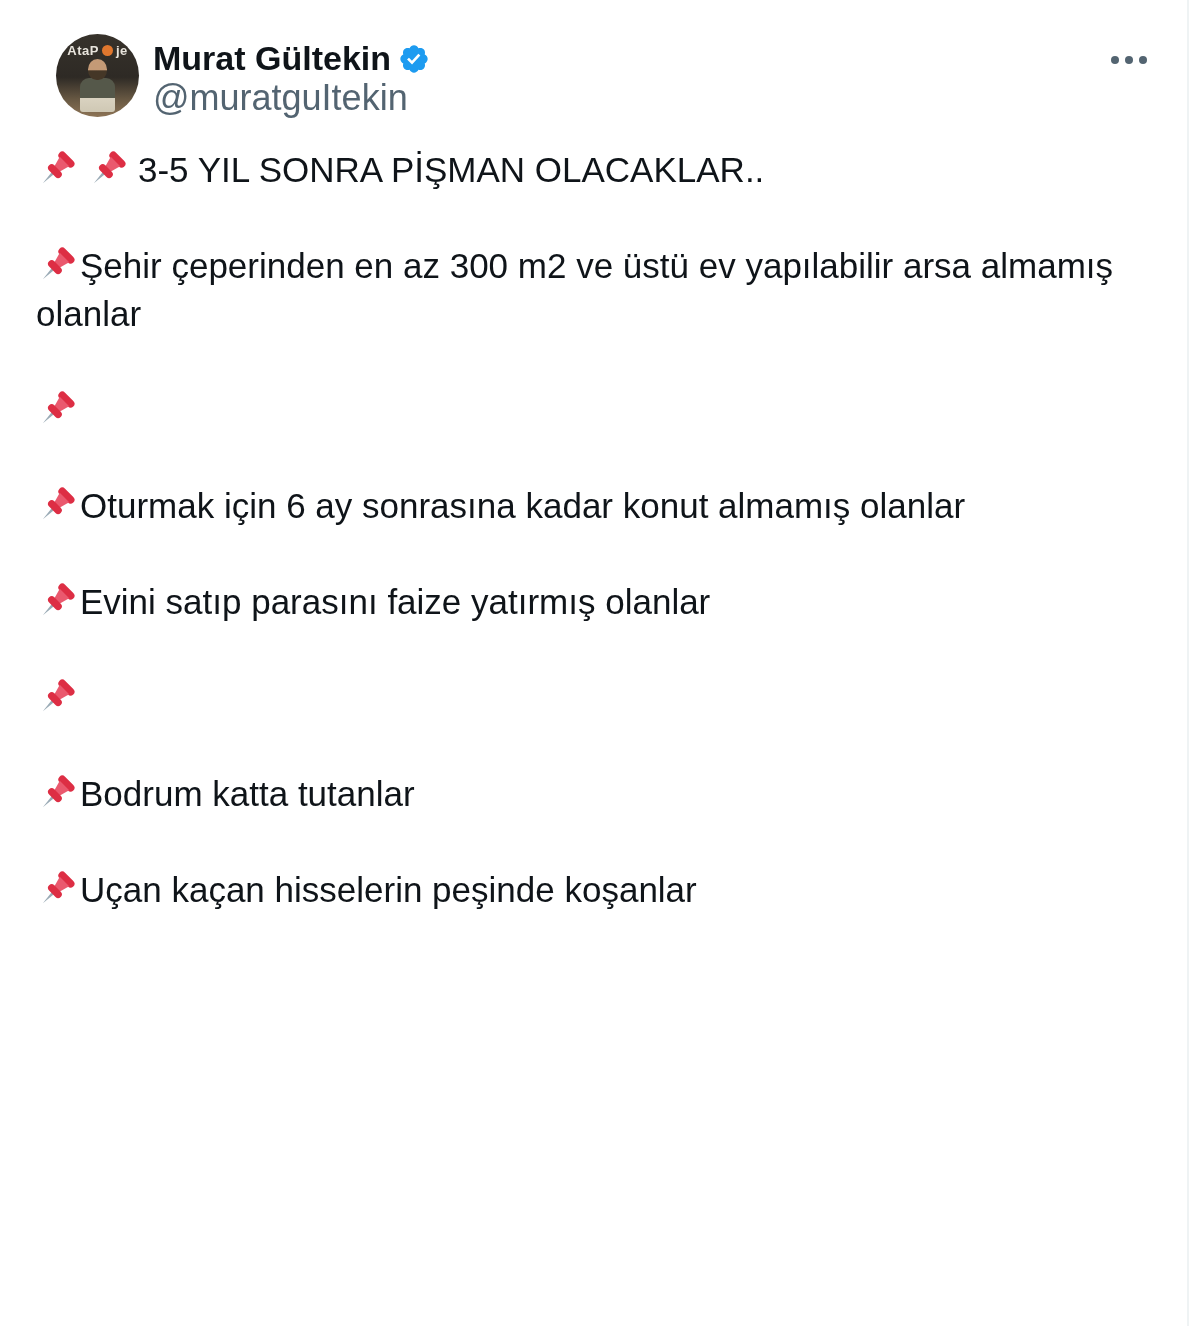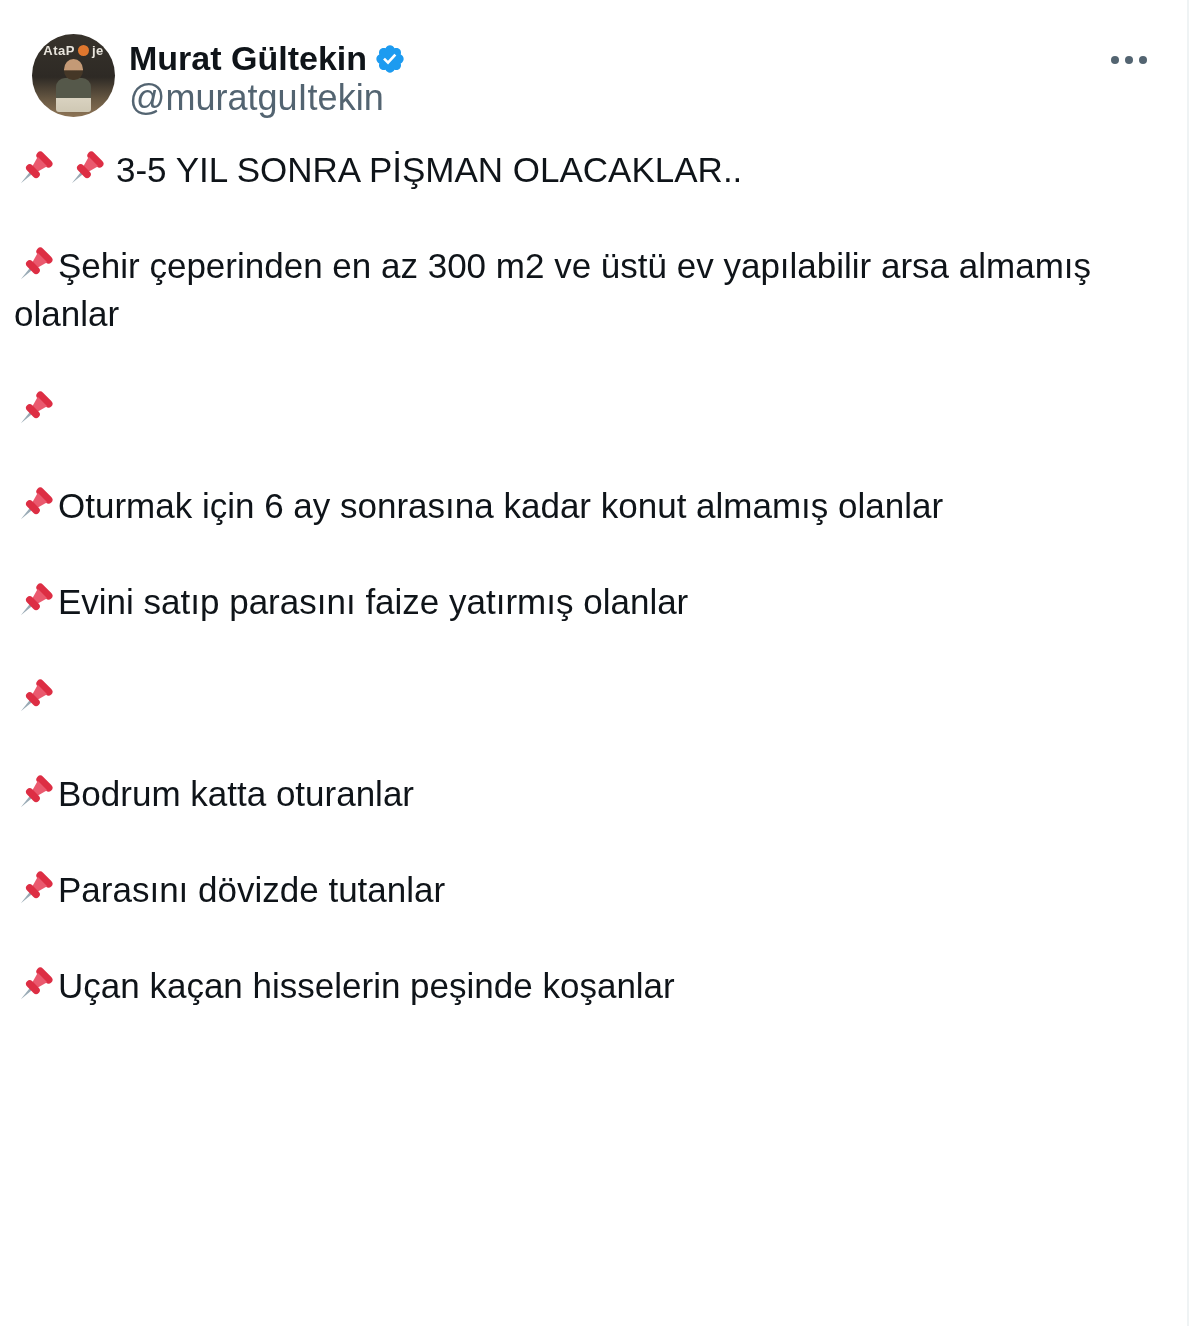--- a/index.html
+++ b/index.html
@@ -21,20 +21,21 @@
     background: #ffffff;
     border-right: 2px solid #eff3f4;
     position: relative;
   }
 
   
   .header {
     display: flex;
     align-items: flex-start;
     padding: 34px 0 0 32px;
+    margin-left: 24px;
   }
   .avatar {
     width: 83px;
     height: 83px;
     border-radius: 50%;
     overflow: hidden;
     position: relative;
     flex: 0 0 auto;
     margin-right: 14px;
     background: linear-gradient(180deg, #37322b 0%, #2e2a25 52%, #6a5a44 80%, #8d7456 100%);
@@ -119,21 +120,21 @@
   .more-btn i {
     width: 8px;
     height: 8px;
     border-radius: 50%;
     background: #536471;
   }
 
   
   .tweet-text {
     margin-top: 29px;
-    padding: 0 14px 0 14px;
+    padding: 0 14px 0 36px;
     color: #0f1419;
     font-size: 35px;
     line-height: 48px;
   }
   .tweet-line {
     margin: 0 0 48px 0;
   }
   .pin {
     width: 41px;
     height: 41px;
@@ -224,26 +225,21 @@
         </svg><span>Evini satıp parasını faize yatırmış olanlar</span>
     </p>
     <p class="tweet-line">
       <svg class="pin">
           <use href="#pin-symbol"></use>
         </svg>
     </p>
     <p class="tweet-line">
       <svg class="pin">
           <use href="#pin-symbol"></use>
-        </svg><span>Bodrum katta oturanlar</span>
-    </p>
-    <p class="tweet-line">
-      <svg class="pin">
-          <use href="#pin-symbol"></use>
-        </svg><span>Parasını dövizde tutanlar</span>
+        </svg><span>Bodrum katta tutanlar</span>
     </p>
     <p class="tweet-line">
       <svg class="pin">
           <use href="#pin-symbol"></use>
         </svg><span>Uçan kaçan hisselerin peşinde koşanlar</span>
     </p>
   </div>
 
 </div>
 

